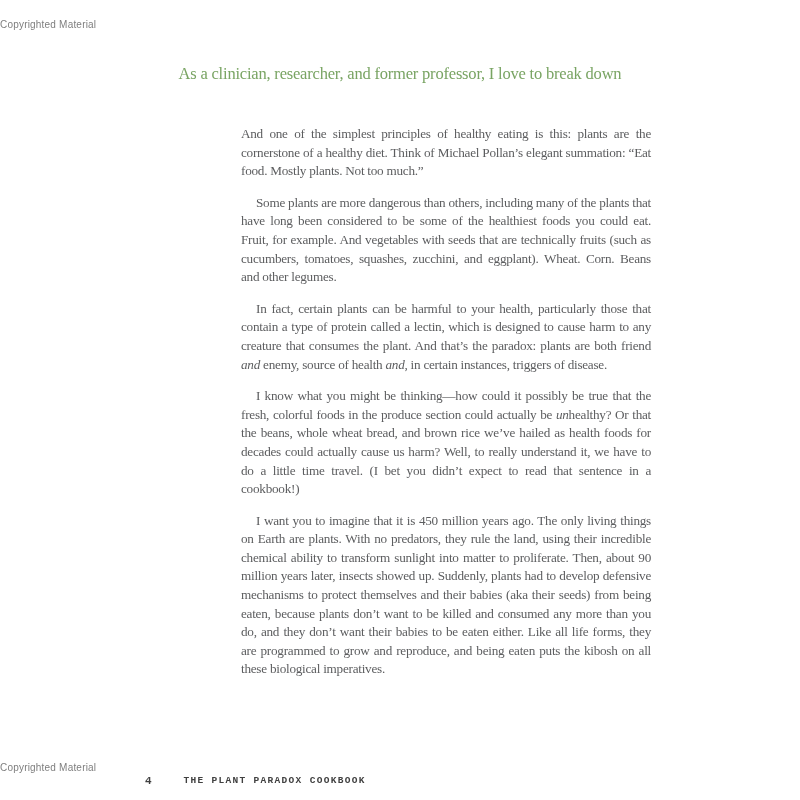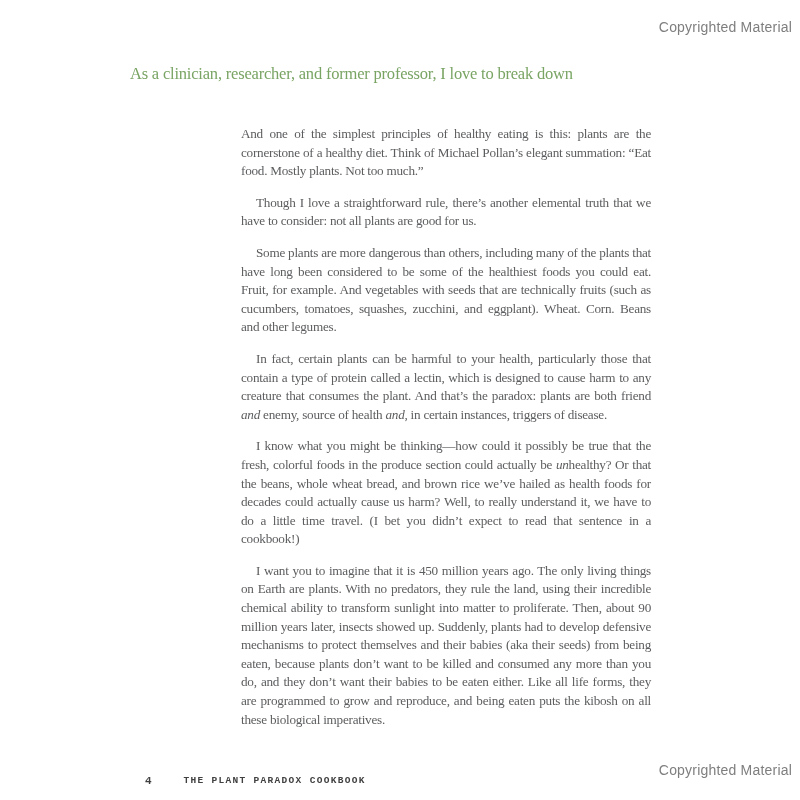--- a/index.html
+++ b/index.html
@@ -11,34 +11,35 @@
     height: 800px;
     background: var(--page_bg, #ffffff);
     position: relative;
     overflow: hidden;
     font-family: "Liberation Serif", serif;
   }
   .copyright {
     position: absolute;
     left: 0;
     width: 792px;
-    text-align: right;
+    text-align: left;
     font-family: "Liberation Sans", sans-serif;
-    font-size: 14px;
+    font-size: 10px;
     letter-spacing: 0.2px;
     color: var(--copyright_gray, #7e7e7e);
   }
   .copyright.top { top: 19px; }
   .copyright.bottom { top: 762px; }
 
   .heading {
     position: absolute;
     left: 130px;
     width: 540px;
     top: 63px;
+    text-align: center;
     font-size: 16.5px;
     line-height: 22px;
     letter-spacing: -0.2px;
     color: var(--heading_green, #79a463);
   }
   .heading .hline { white-space: nowrap; }
 
   .body-col {
     position: absolute;
     left: 228px;
@@ -81,21 +82,20 @@
 <body>
 
 <div class="copyright top">Copyrighted Material</div>
 
 <div class="heading">
     <div class="hline">As a clinician, researcher, and former professor, I love to break down</div>
   </div>
 
 <div class="body-col">
     <p>And one of the simplest principles of healthy eating is this: plants are the cornerstone of a healthy diet. Think of Michael Pollan’s elegant summation: “Eat food. Mostly plants. Not too much.”</p>
-    <p class="indent">Though I love a straightforward rule, there’s another elemental truth that we have to consider: not all plants are good for us.</p>
     <p class="indent">Some plants are more dangerous than others, including many of the plants that have long been considered to be some of the healthiest foods you could eat. Fruit, for example. And vegetables with seeds that are technically fruits (such as cucumbers, tomatoes, squashes, zucchini, and eggplant). Wheat. Corn. Beans and other legumes.</p>
     <p class="indent">In fact, certain plants can be harmful to your health, particularly those that contain a type of protein called a lectin, which is designed to cause harm to any creature that consumes the plant. And that’s the paradox: plants are both friend <em>and</em> enemy, source of health <em>and</em>, in certain instances, triggers of disease.</p>
     <p class="indent">I know what you might be thinking—how could it possibly be true that the fresh, colorful foods in the produce section could actually be <em>un</em>healthy? Or that the beans, whole wheat bread, and brown rice we’ve hailed as health foods for decades could actually cause us harm? Well, to really understand it, we have to do a little time travel. (I bet you didn’t expect to read that sentence in a cookbook!)</p>
     <p class="indent">I want you to imagine that it is 450 million years ago. The only living things on Earth are plants. With no predators, they rule the land, using their incredible chemical ability to transform sunlight into matter to proliferate. Then, about 90 million years later, insects showed up. Suddenly, plants had to develop defensive mechanisms to protect themselves and their babies (aka their seeds) from being eaten, because plants don’t want to be killed and consumed any more than you do, and they don’t want their babies to be eaten either. Like all life forms, they are programmed to grow and reproduce, and being eaten puts the kibosh on all these biological imperatives.</p>
   </div>
 
 <div class="footer">
   <span class="pagenum">4</span><span class="booktitle">THE PLANT PARADOX COOKBOOK</span>
 </div>
 

